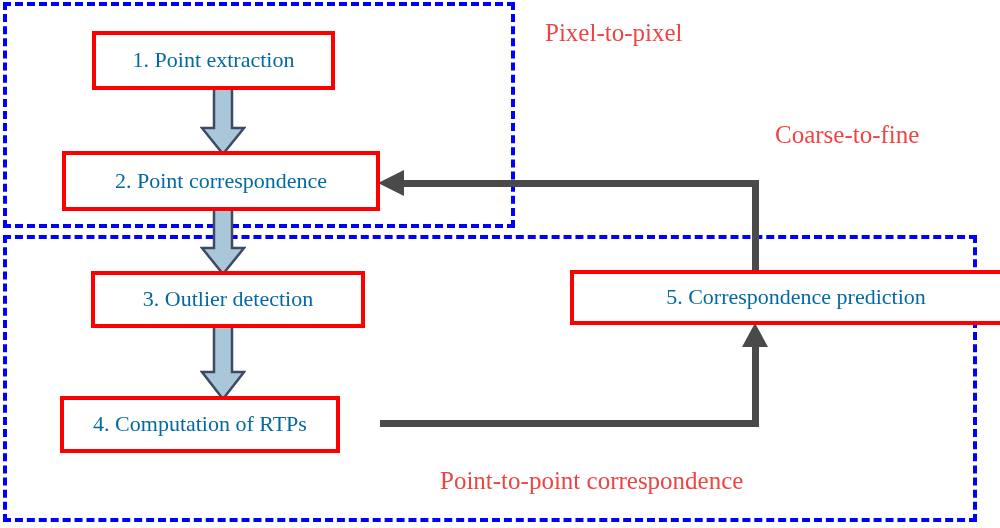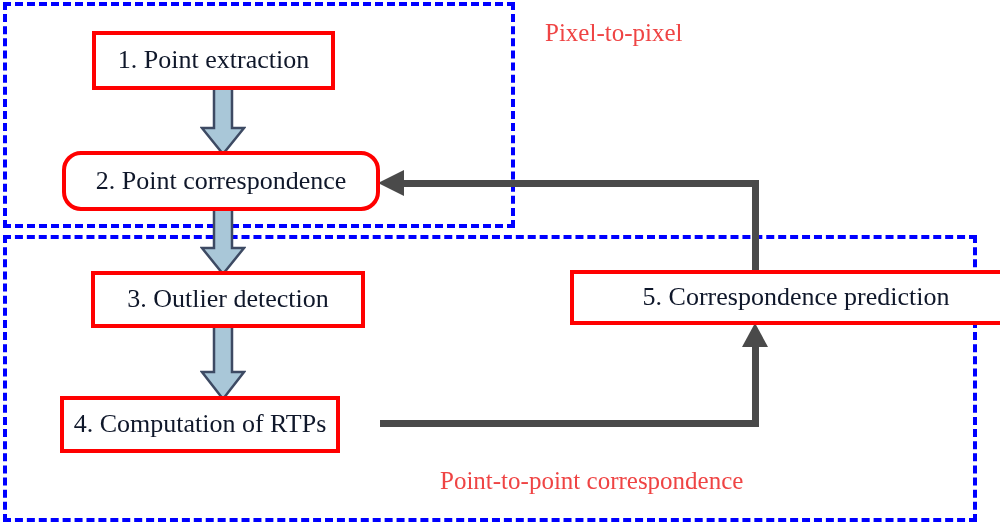--- a/index.html
+++ b/index.html
@@ -28,28 +28,28 @@
 
   
   .proc-box {
     position: absolute;
     box-sizing: border-box;
     border: 4px solid #ff0000;
     background: #ffffff;
     display: flex;
     align-items: center;
     justify-content: center;
-    color: #0f172a;
-    font-size: 26px;
+    color: #0369a1;
+    font-size: 22px;
     line-height: 1.1;
     white-space: nowrap;
     z-index: 6;
   }
   #box-1 { left: 92px;  top: 31px;  width: 243px; height: 59px; }
-  #box-2 { left: 62px;  top: 151px; width: 318px; height: 60px; border-radius: 19px; }
+  #box-2 { left: 62px;  top: 151px; width: 318px; height: 60px; }
   #box-3 { left: 91px;  top: 271px; width: 274px; height: 57px; }
   #box-4 { left: 60px;  top: 396px; width: 280px; height: 57px; }
   #box-5 { left: 570px; top: 270px; width: 452px; height: 55px; }
 
   
   .block-arrow {
     position: absolute;
     z-index: 4;
   }
   #arrow-1-2 { left: 200px; top: 86px;  width: 46px;  height: 70px; }
@@ -154,16 +154,17 @@
   <div id="box-4" class="proc-box">
     <span>4. Computation of RTPs</span>
   </div>
 
   <div id="box-5" class="proc-box">
     <span>5. Correspondence prediction</span>
   </div>
 
   <div id="label-pixel-line1" class="annot">Pixel-to-pixel</div>
 
+  <div id="label-coarse-line1" class="annot">Coarse-to-fine</div>
 
   <div id="label-point" class="annot">Point-to-point correspondence</div>
 
 </div>
 
 </body></html>

